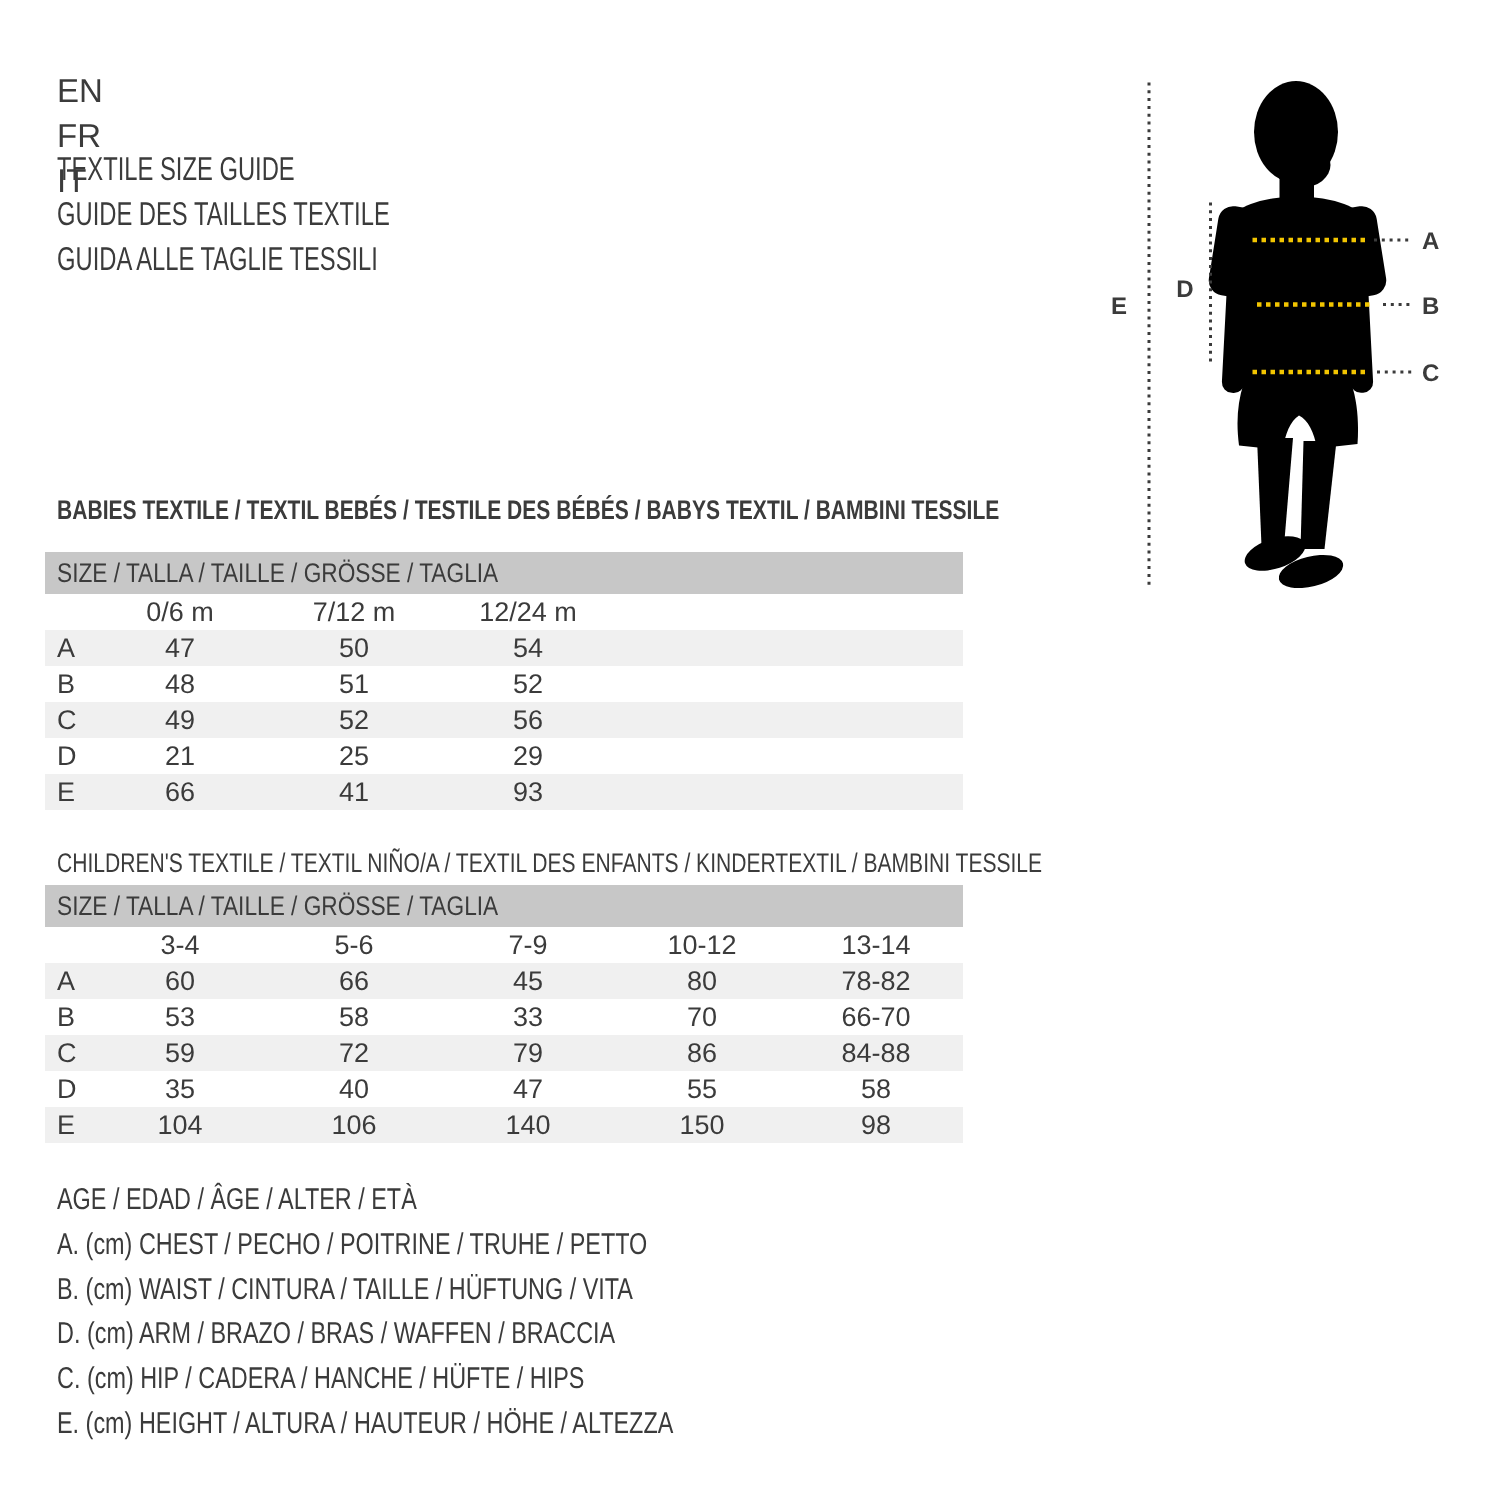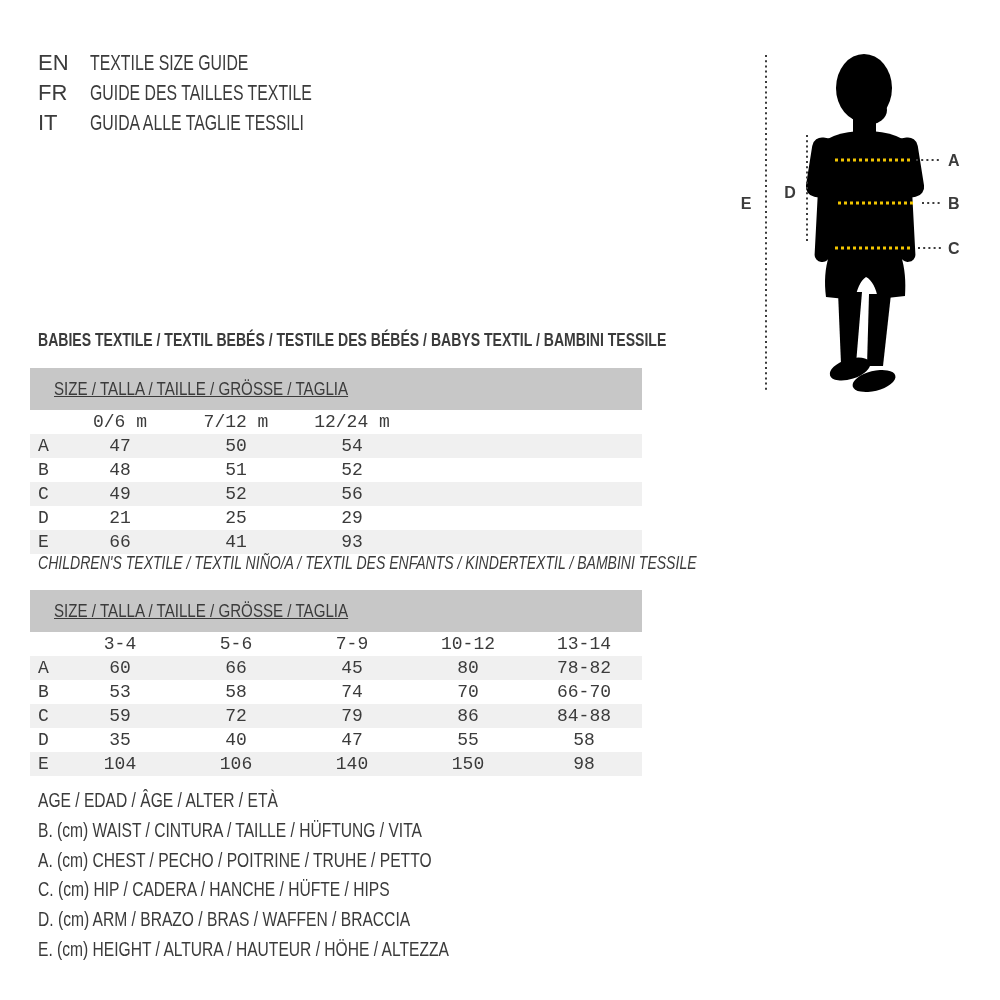--- a/index.html
+++ b/index.html
@@ -15,35 +15,35 @@
     position:relative;width:1000px;height:1000px;background:#ffffff;overflow:hidden;
     font-family:"Liberation Sans","DejaVu Sans",sans-serif;color:var(--ink);
   }
   .cx{display:inline-block;transform-origin:0 50%;white-space:nowrap;}
   .sx72{transform:scaleX(.72);}
   .sx78{transform:scaleX(.78);}
   .sx84{transform:scaleX(.84);}
 
   
   .lang-list{position:absolute;left:38px;top:48px;}
-  .lang-row{display:flex;height:30px;align-items:center;font-size:22px;}
+  .lang-row{display:flex;height:30px;align-items:flex-start;font-size:22px;flex-direction:column;}
   .lang-code{width:52px;flex:0 0 52px;}
   .lang-title{font-size:22px;}
 
   
   .section-heading{position:absolute;left:38px;height:24px;font-size:18px;display:flex;align-items:center;}
   .heading-babies{top:328px;font-weight:bold;}
-  .heading-children{top:551px;font-style:italic;}
+  .heading-children{top:563px;}
 
   
   .size-table{position:absolute;left:30px;width:612px;}
   .table-babies{top:368px;}
   .table-children{top:590px;}
-  .size-bar{height:42px;background:var(--bar);display:flex;align-items:center;padding-left:24px;font-size:18px;text-decoration:underline;}
-  .trow{display:flex;height:24px;align-items:center;font-size:18px;font-family:Liberation Mono, monospace;}
+  .size-bar{height:28px;background:var(--bar);display:flex;align-items:center;padding-left:8px;font-size:18px;}
+  .trow{display:flex;height:24px;align-items:center;font-size:18px;}
   .trow.shaded{background:var(--shade);}
   .cell-label{width:32px;flex:0 0 32px;padding-left:8px;}
   .cell{width:116px;flex:0 0 116px;text-align:center;}
 
   
   .legend{position:absolute;left:38px;top:786px;}
   .legend-line{height:29.7px;display:flex;align-items:center;font-size:20px;}
 
   
   .figure{position:absolute;left:720px;top:30px;width:280px;height:370px;}
@@ -181,21 +181,21 @@
       <span class="cell">60</span>
       <span class="cell">66</span>
       <span class="cell">45</span>
       <span class="cell">80</span>
       <span class="cell">78-82</span>
     </div>
     <div class="trow">
       <span class="cell-label">B</span>
       <span class="cell">53</span>
       <span class="cell">58</span>
-      <span class="cell">74</span>
+      <span class="cell">33</span>
       <span class="cell">70</span>
       <span class="cell">66-70</span>
     </div>
     <div class="trow shaded">
       <span class="cell-label">C</span>
       <span class="cell">59</span>
       <span class="cell">72</span>
       <span class="cell">79</span>
       <span class="cell">86</span>
       <span class="cell">84-88</span>
@@ -216,29 +216,29 @@
       <span class="cell">150</span>
       <span class="cell">98</span>
     </div>
   </div>
 
   <div class="legend">
     <div class="legend-line">
       <span class="cx sx78">AGE / EDAD / ÂGE / ALTER / ETÀ</span>
     </div>
     <div class="legend-line">
+      <span class="cx sx78">A. (cm) CHEST / PECHO / POITRINE / TRUHE / PETTO</span>
+    </div>
+    <div class="legend-line">
       <span class="cx sx78">B. (cm) WAIST / CINTURA / TAILLE / HÜFTUNG / VITA</span>
     </div>
     <div class="legend-line">
-      <span class="cx sx78">A. (cm) CHEST / PECHO / POITRINE / TRUHE / PETTO</span>
+      <span class="cx sx78">D. (cm) ARM / BRAZO / BRAS / WAFFEN / BRACCIA</span>
     </div>
     <div class="legend-line">
       <span class="cx sx78">C. (cm) HIP / CADERA / HANCHE / HÜFTE / HIPS</span>
     </div>
     <div class="legend-line">
-      <span class="cx sx78">D. (cm) ARM / BRAZO / BRAS / WAFFEN / BRACCIA</span>
-    </div>
-    <div class="legend-line">
       <span class="cx sx78">E. (cm) HEIGHT / ALTURA / HAUTEUR / HÖHE / ALTEZZA</span>
     </div>
   </div>
 
 </div>
 
 </body></html>

